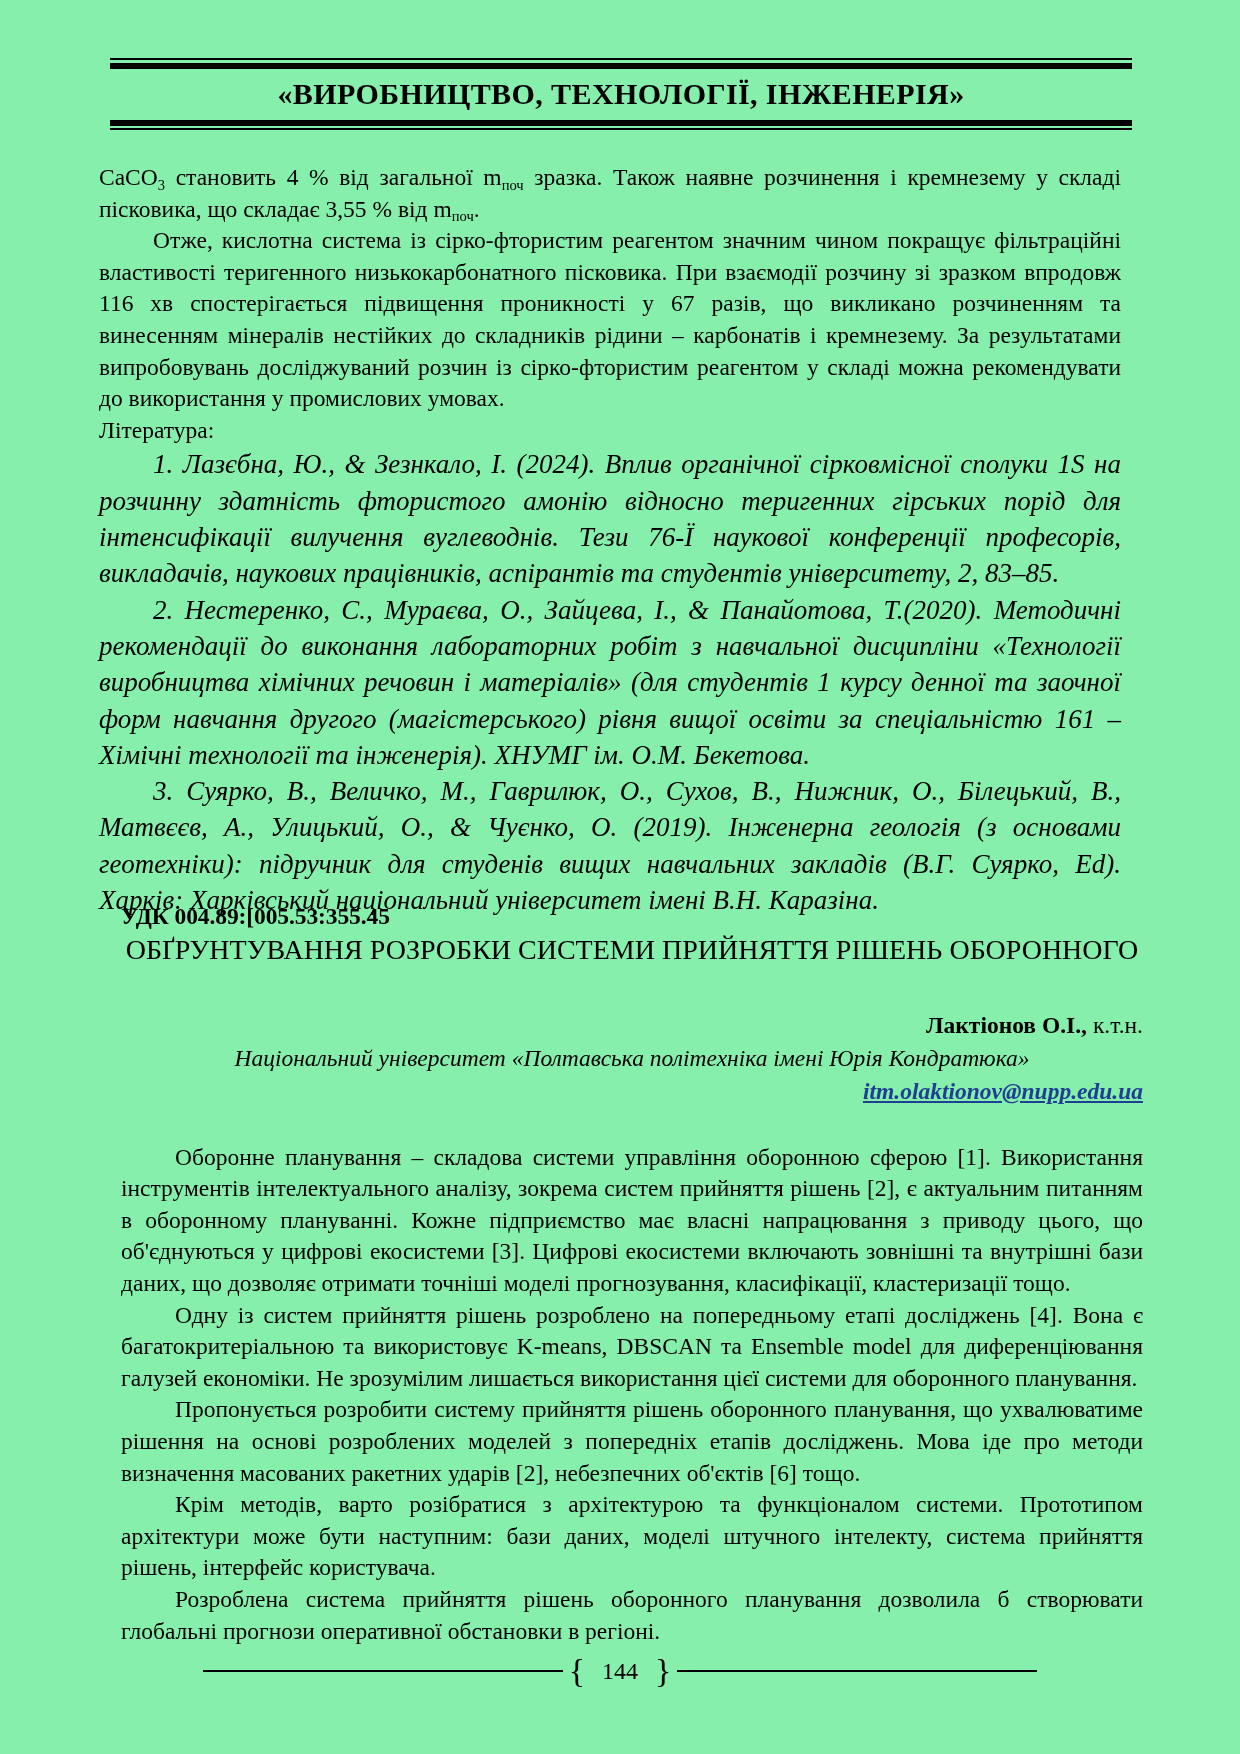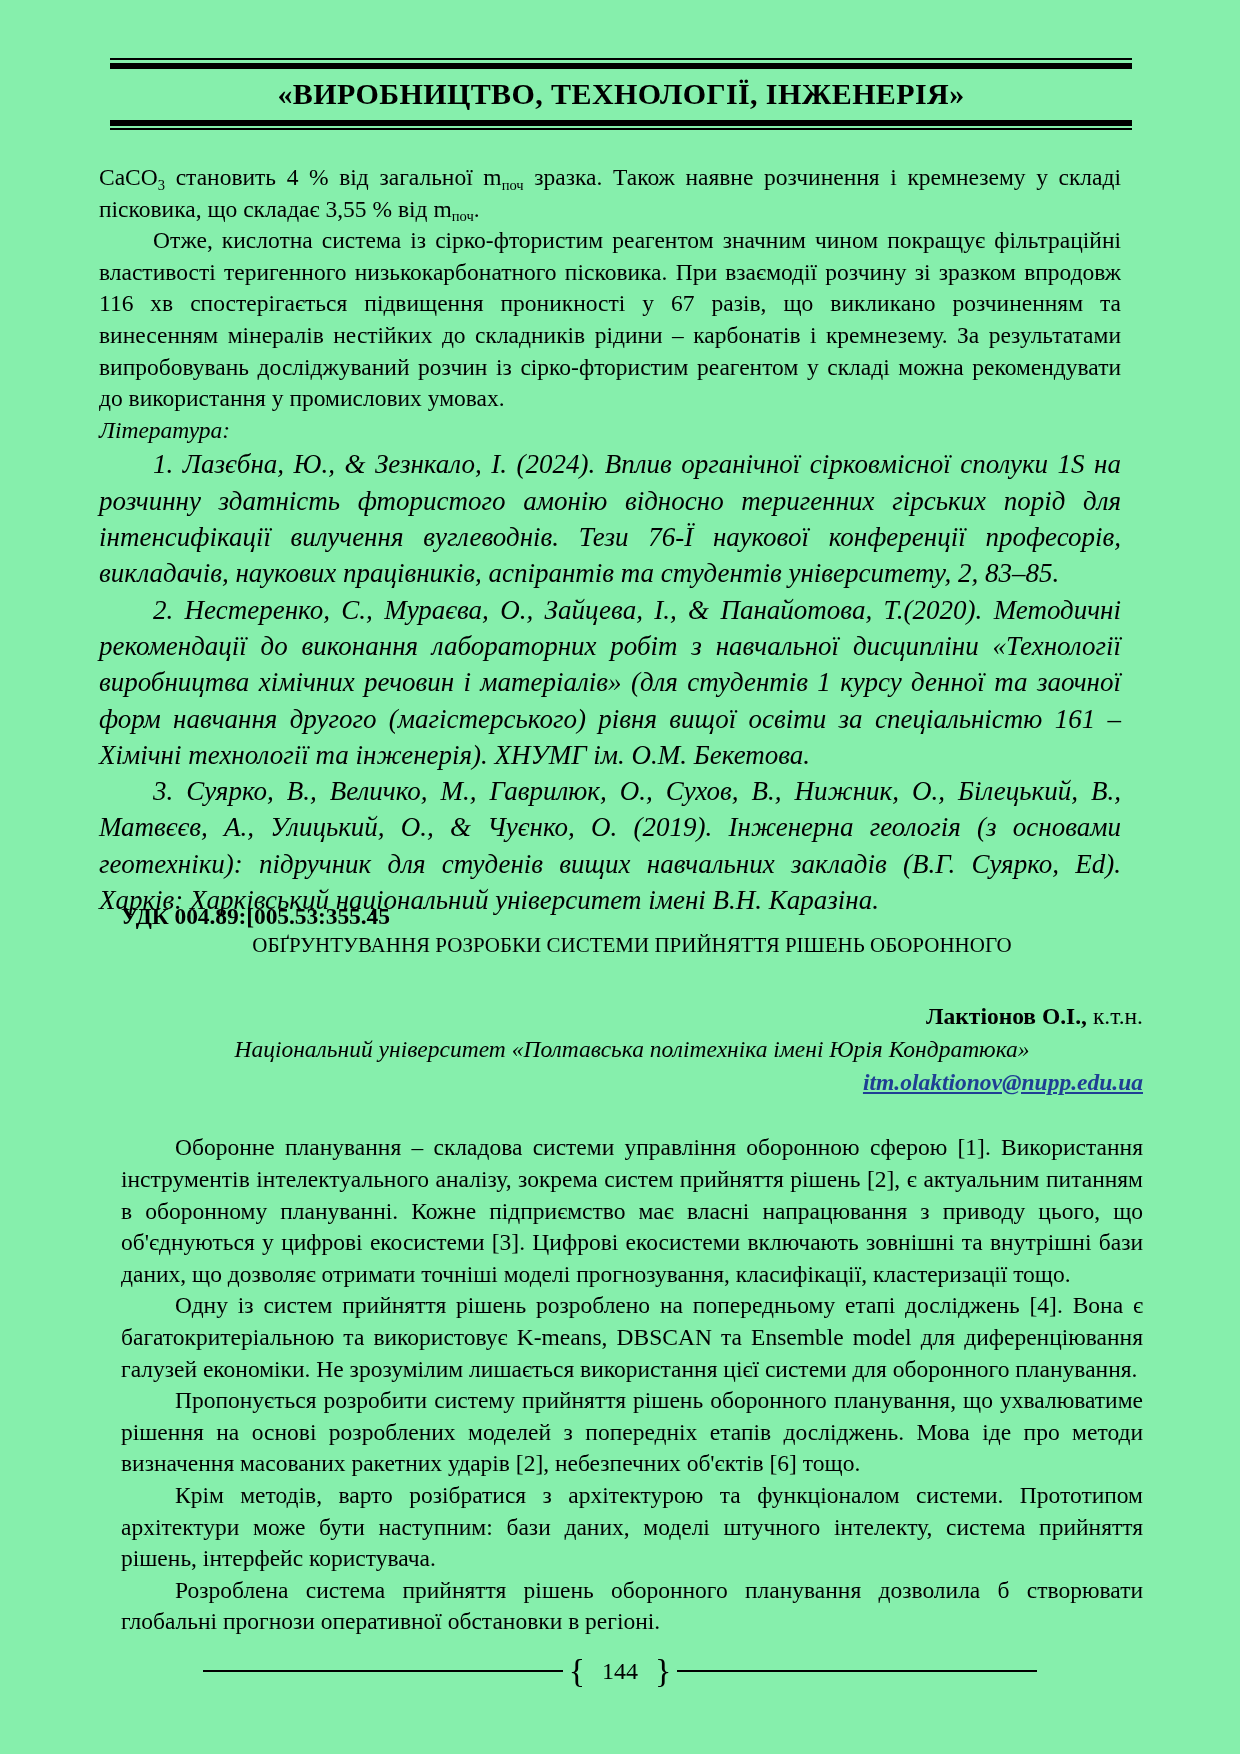--- a/index.html
+++ b/index.html
@@ -61,21 +61,21 @@
     font-size: 23.5px;
     line-height: 1.345;
     text-align: justify;
     text-justify: inter-word;
     hyphens: none;
   }
   p.indent { text-indent: 54px; }
   p.noindent { text-indent: 0; }
 
   .center { text-align: center; text-indent: 0; }
-  .italic { font-style: italic; }
+  .italic { }
 
   p.ref {
     margin: 0;
     font-size: 27px;
     line-height: 1.345;
     text-align: justify;
     font-style: italic;
     text-indent: 54px;
   }
 
@@ -95,21 +95,21 @@
     margin-left: 11px;
   }
   .udk {
     font-size: 23.5px;
     font-weight: bold;
     text-align: left;
     margin: 0 0 2px 0;
     letter-spacing: -0.1px;
   }
   .art-title {
-    font-size: 21px;
+    font-size: 28px;
     text-align: center;
     margin: 0;
     line-height: 1.32;
     text-transform: none;
   }
   .author-line {
     text-align: right;
     font-size: 23.5px;
     margin: 0;
     line-height: 1.4;

